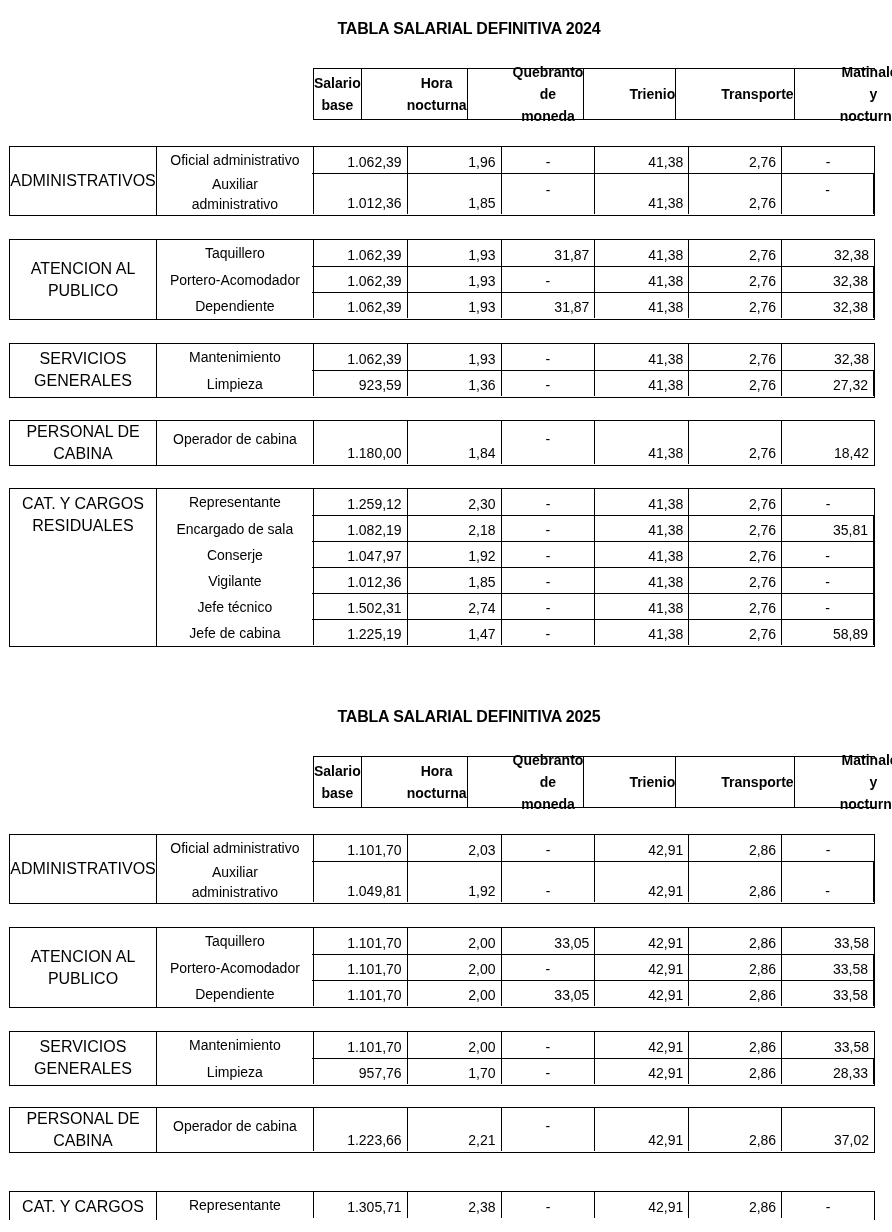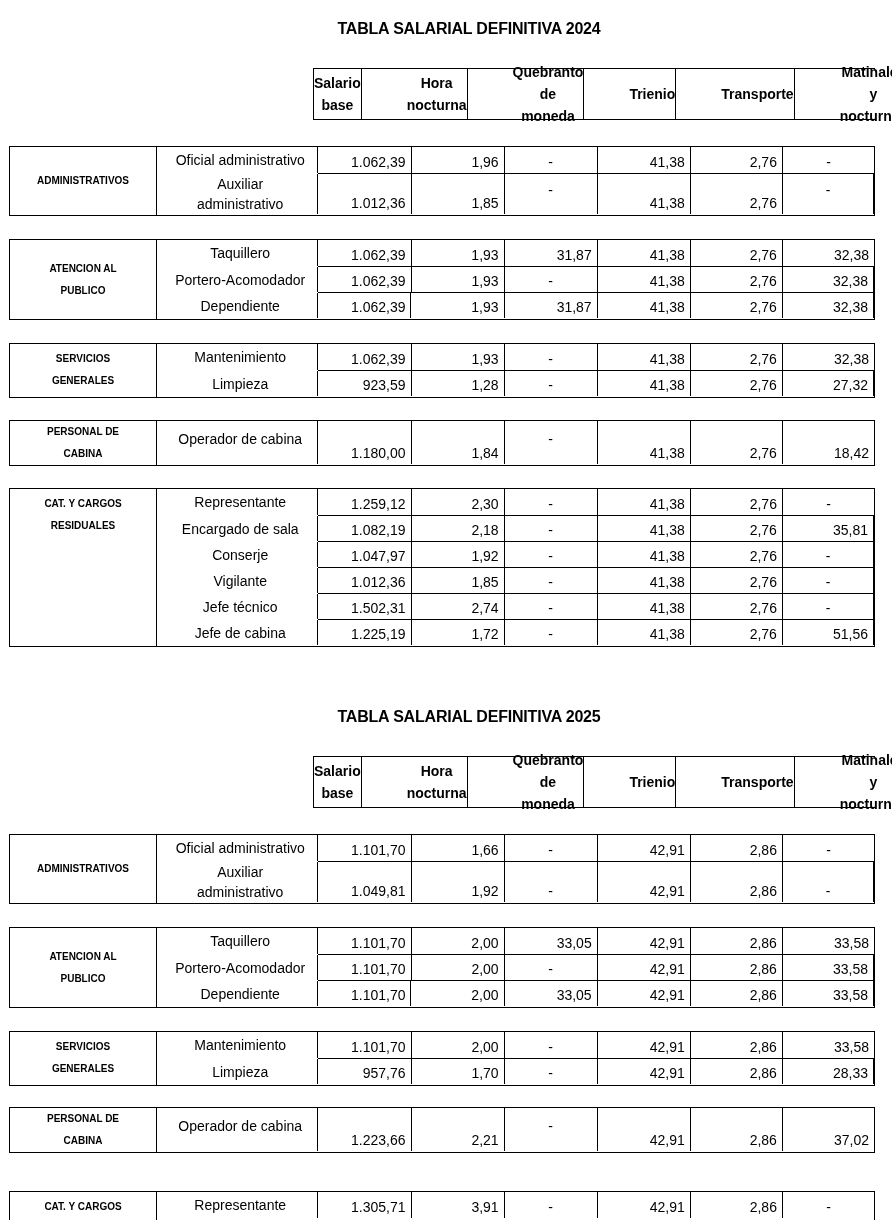--- a/index.html
+++ b/index.html
@@ -7,24 +7,24 @@
          font-family: "Liberation Sans", "DejaVu Sans", sans-serif; color: #000; }
   .title { position: absolute; left: 0; width: 938px; text-align: center;
            font-weight: bold; font-size: 16px; letter-spacing: -0.2px; }
   .hdr { position: absolute; left: 313px; width: 562px; height: 52px;
          border: 1.5px solid #000; border-right: none; display: flex; box-sizing: border-box; gap: 45px; }
   .hdr .hc { border-right: 1.5px solid #000; box-sizing: border-box; display: flex; align-items: center;
              justify-content: center; text-align: center; font-weight: bold; font-size: 14px; line-height: 22px; }
   .grp { position: absolute; left: 9px; width: 866px; border: 1.5px solid #000; box-sizing: border-box; }
   .grp .gname { position: absolute; left: 0; top: 0; width: 147px; height: 100%;
                 border-right: 1.5px solid #000; box-sizing: border-box; display: flex;
-                justify-content: center; text-align: center; font-size: 10px; line-height: 22px; font-weight: bold; }
+                justify-content: center; text-align: center; font-size: 16px; line-height: 22px; }
   .grp .gname.mid { align-items: center; }
   .grp .gname.top { align-items: flex-start; padding-top: 4px; }
-  .rows { position: absolute; left: 153px; top: 0; right: 0; }
+  .rows { position: absolute; left: 147px; top: 0; right: 0; }
   .row { position: relative; display: flex; box-sizing: border-box; }
   .row.bt { border-top: 1px solid #000; }
   .row .cat { width: 157px; box-sizing: border-box; border-right: 1.5px solid #000;
               text-align: center; font-size: 14px; line-height: 20px; display: flex;
               align-items: center; justify-content: center; }
   .row .cell { box-sizing: border-box; border-right: 1.5px solid #000; font-size: 14px;
                display: flex; align-items: flex-end; justify-content: flex-end; padding: 0 5px 3px 0; }
   .row .cell:last-child { border-right: none; }
   .row .cell.c { justify-content: center; padding-right: 0; }
 </style>
@@ -152,21 +152,21 @@
           <div class="cell" style="width: 94px;">1.062,39</div>
           <div class="cell" style="width: 94px;">1,93</div>
           <div class="cell c" style="width: 94px;">-</div>
           <div class="cell" style="width: 94px;">41,38</div>
           <div class="cell" style="width: 93px;">2,76</div>
           <div class="cell" style="width: 92px;">32,38</div>
         </div>
         <div class="row bt" style="height: 26px;">
           <div class="cat" style="border-top: none;">Limpieza</div>
           <div class="cell" style="width: 94px;">923,59</div>
-          <div class="cell" style="width: 94px;">1,28</div>
+          <div class="cell" style="width: 94px;">1,36</div>
           <div class="cell c" style="width: 94px;">-</div>
           <div class="cell" style="width: 94px;">41,38</div>
           <div class="cell" style="width: 93px;">2,76</div>
           <div class="cell" style="width: 92px;">27,32</div>
           <div style="position: absolute; left: 0px; top: -1px; width: 155px; height: 1px; background: rgb(255, 255, 255);"></div>
         </div>
       </div>
     </div>
     <div class="grp" style="top: 420px; height: 46px;">
       <div class="gname mid">
@@ -240,25 +240,25 @@
           <div class="cell" style="width: 94px;">2,74</div>
           <div class="cell c" style="width: 94px;">-</div>
           <div class="cell" style="width: 94px;">41,38</div>
           <div class="cell" style="width: 93px;">2,76</div>
           <div class="cell c" style="width: 92px;">-</div>
           <div style="position: absolute; left: 0px; top: -1px; width: 155px; height: 1px; background: rgb(255, 255, 255);"></div>
         </div>
         <div class="row bt" style="height: 26px;">
           <div class="cat" style="border-top: none;">Jefe de cabina</div>
           <div class="cell" style="width: 94px;">1.225,19</div>
-          <div class="cell" style="width: 94px;">1,72</div>
-          <div class="cell c" style="width: 94px;">-</div>
-          <div class="cell" style="width: 94px;">41,38</div>
-          <div class="cell" style="width: 93px;">2,76</div>
-          <div class="cell" style="width: 92px;">51,56</div>
+          <div class="cell" style="width: 94px;">1,47</div>
+          <div class="cell c" style="width: 94px;">-</div>
+          <div class="cell" style="width: 94px;">41,38</div>
+          <div class="cell" style="width: 93px;">2,76</div>
+          <div class="cell" style="width: 92px;">58,89</div>
           <div style="position: absolute; left: 0px; top: -1px; width: 155px; height: 1px; background: rgb(255, 255, 255);"></div>
         </div>
       </div>
     </div>
     <div class="title" style="top: 708px;">TABLA SALARIAL DEFINITIVA 2025</div>
     <div class="hdr" style="top: 756px;">
       <div class="hc" style="width: 94px;">
         <div>
           <div>Salario</div>
           <div>base</div>
@@ -296,21 +296,21 @@
     <div class="grp" style="top: 834px; height: 70px;">
       <div class="gname mid">
         <div>
           <div>ADMINISTRATIVOS</div>
         </div>
       </div>
       <div class="rows">
         <div class="row" style="height: 26px;">
           <div class="cat" style="border-top: none;">Oficial administrativo</div>
           <div class="cell" style="width: 94px;">1.101,70</div>
-          <div class="cell" style="width: 94px;">1,66</div>
+          <div class="cell" style="width: 94px;">2,03</div>
           <div class="cell c" style="width: 94px;">-</div>
           <div class="cell" style="width: 94px;">42,91</div>
           <div class="cell" style="width: 93px;">2,86</div>
           <div class="cell c" style="width: 92px;">-</div>
         </div>
         <div class="row bt" style="height: 41px;">
           <div class="cat" style="border-top: none; flex-direction: column;">
             <div>Auxiliar</div>
             <div>administrativo</div>
           </div>
@@ -414,21 +414,21 @@
     <div class="grp" style="top: 1191px; height: 29px; border-bottom: none;">
       <div class="gname top">
         <div>
           <div>CAT. Y CARGOS</div>
         </div>
       </div>
       <div class="rows">
         <div class="row" style="height: 26px;">
           <div class="cat" style="border-top: none;">Representante</div>
           <div class="cell" style="width: 94px;">1.305,71</div>
-          <div class="cell" style="width: 94px;">3,91</div>
+          <div class="cell" style="width: 94px;">2,38</div>
           <div class="cell c" style="width: 94px;">-</div>
           <div class="cell" style="width: 94px;">42,91</div>
           <div class="cell" style="width: 93px;">2,86</div>
           <div class="cell c" style="width: 92px;">-</div>
         </div>
       </div>
     </div>
   </div>
 
 </body></html>

